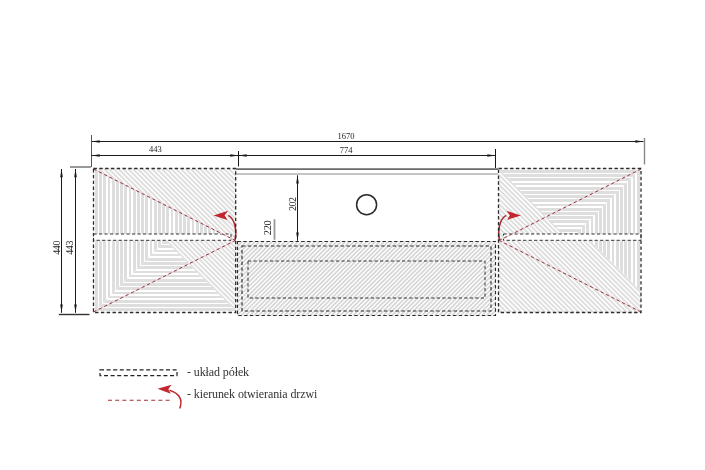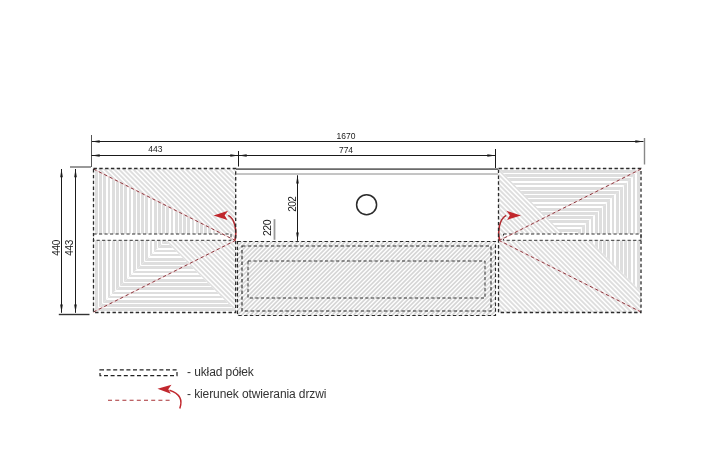--- a/index.html
+++ b/index.html
@@ -1,16 +1,16 @@
 <!DOCTYPE html>
 <html><head>
 <meta charset="utf-8">
 <style>
   html,body{margin:0;padding:0;background:#fff;}
-  #c{position:relative;width:615px;height:470px;font-family:Liberation Sans, sans-serif;}
+  #c{position:relative;width:615px;height:470px;font-family:Liberation Serif, serif;}
   svg{position:absolute;left:0;top:0;}
 </style>
 </head>
 <body>
 <div id="c">
 <svg width="705" height="470" viewBox="0 0 705 470">
 <defs>
         <clipPath id="cl1">
           <polygon points="93.5,168.5 235.7,168.5 235.7,240.5"></polygon>
         </clipPath>

